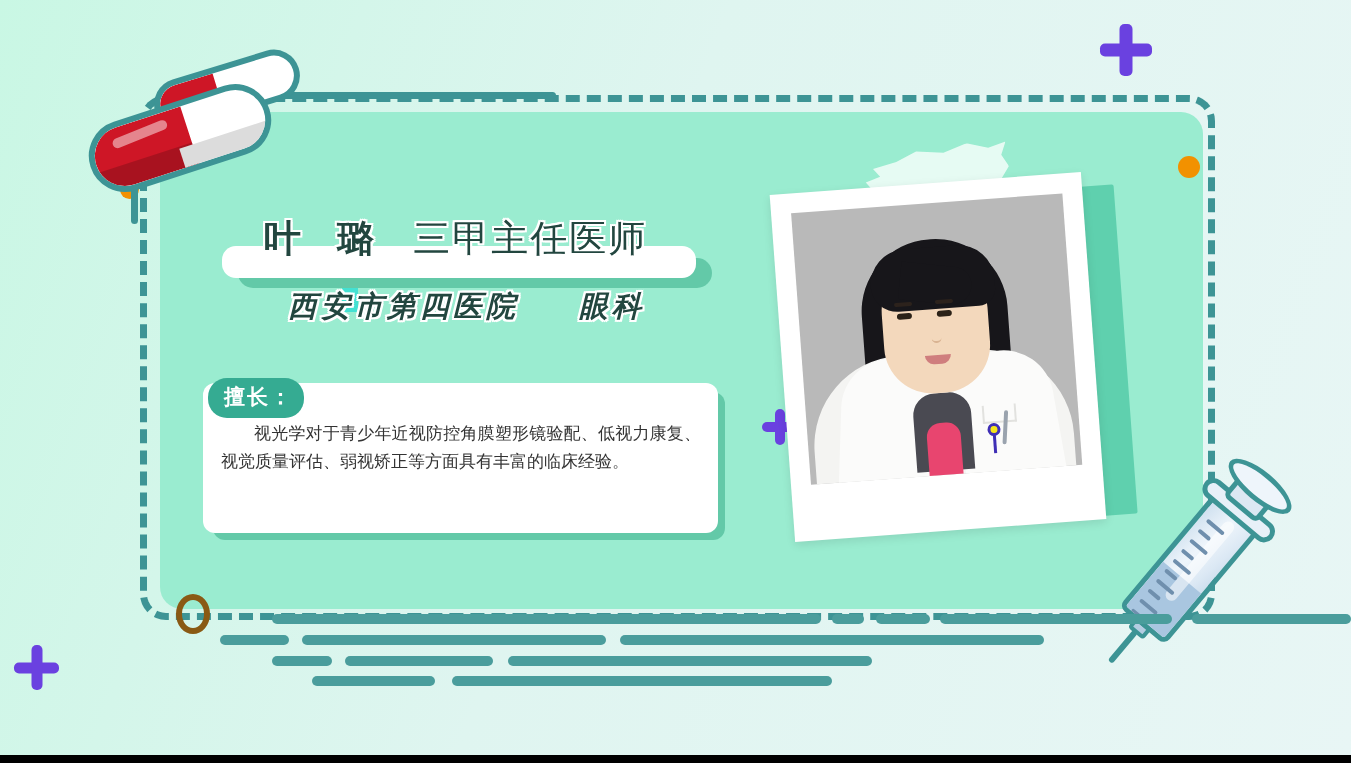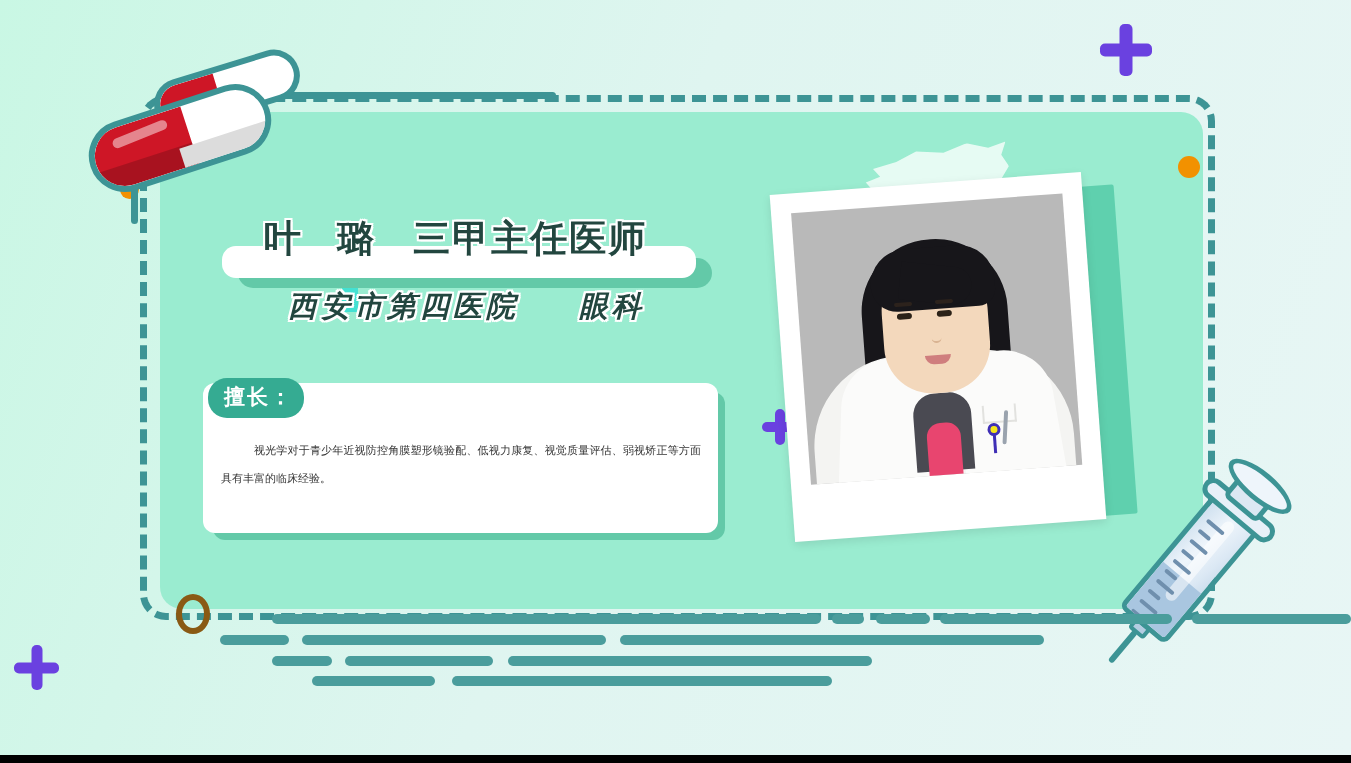--- a/index.html
+++ b/index.html
@@ -139,21 +139,21 @@
     font-size: 37px;
     font-weight: bold;
     color: #22463f;
     letter-spacing: 13px;
     text-shadow:
       2px 0 0 #fff, -2px 0 0 #fff, 0 2px 0 #fff, 0 -2px 0 #fff,
       2px 2px 0 #fff, -2px -2px 0 #fff, 2px -2px 0 #fff, -2px 2px 0 #fff;
   }
   .doctor-rank {
     font-size: 37px;
-    font-weight: bold;
+    font-weight: normal;
     color: #22463f;
     letter-spacing: 2px;
     text-shadow:
       2px 0 0 #fff, -2px 0 0 #fff, 0 2px 0 #fff, 0 -2px 0 #fff,
       2px 2px 0 #fff, -2px -2px 0 #fff, 2px -2px 0 #fff, -2px 2px 0 #fff;
   }
   .affil-row {
     position: absolute;
     left: 222px; top: 286px;
     width: 520px; height: 42px;
@@ -195,23 +195,23 @@
     background: #35ab92;
     border-radius: 19px;
     padding: 5px 11px 7px 16px;
     font-size: 21px;
     font-weight: bold;
     color: #ffffff;
     letter-spacing: 2px;
   }
   .spec-text {
     position: absolute;
-    left: 221px; top: 436px;
+    left: 221px; top: 420px;
     width: 480px;
-    font-size: 11px;
+    font-size: 17px;
     line-height: 28px;
     color: #333333;
     text-indent: 33px;
     text-align: justify;
   }
 
   
   .photo-brush {
     position: absolute;
     left: 860px; top: 148px;

